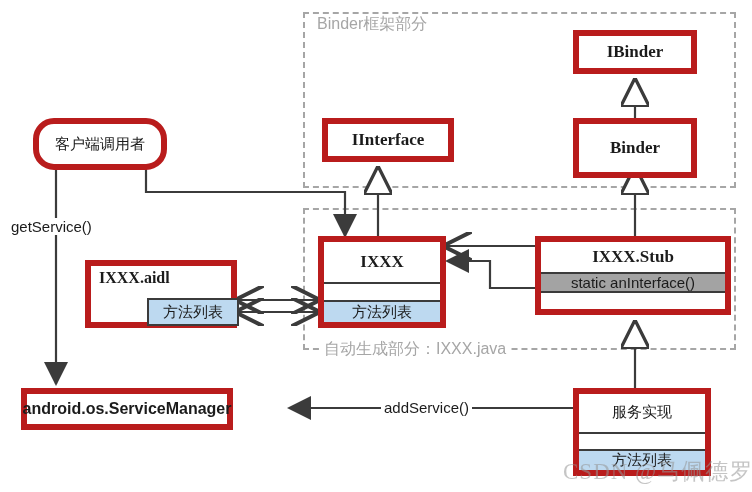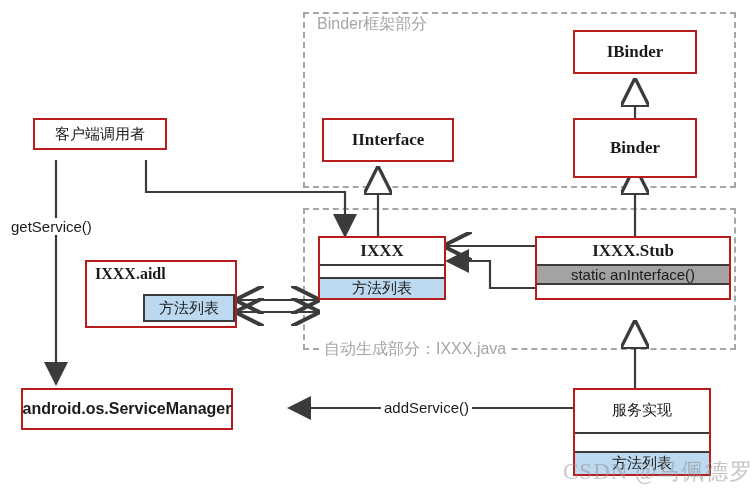--- a/index.html
+++ b/index.html
@@ -21,21 +21,21 @@
     left: 0;
     top: 0;
     width: 752px;
     height: 492px;
   }
   
   .box {
     position: absolute;
     box-sizing: border-box;
     background: #ffffff;
-    border: 2px solid #b91c1c;
+    border: 6px solid #b91c1c;
     display: flex;
     flex-direction: column;
   }
   .cell {
     box-sizing: border-box;
     display: flex;
     align-items: center;
     justify-content: center;
     text-align: center;
     white-space: nowrap;
@@ -197,38 +197,38 @@
   </div>
 
   <div class="box" style="left:573px; top:118px; width:124px; height:60px;">
     <div class="cell title-serif" style="flex:1;">Binder</div>
   </div>
 
   <div class="box" style="left:322px; top:118px; width:132px; height:44px;">
     <div class="cell title-serif" style="flex:1;">IInterface</div>
   </div>
 
-  <div class="box" style="left:33px; top:118px; width:134px; height:32px;">
+  <div class="box" style="left:33px; top:118px; width:134px; height:52px;border-radius:21px;">
     <div class="cell title-sans" style="flex:1;">客户端调用者</div>
   </div>
 
   <div class="edge-label" style="left:8px; top:218px;">getService()</div>
 
   <div class="box" style="left:85px; top:260px; width:152px; height:68px; display:block; position:absolute;">
     <div class="aidl-title" style="left:8px; top:3px;">IXXX.aidl</div>
     <div class="inner-blue" style="left:56px; top:32px; width:92px; height:28px;">方法列表</div>
   </div>
 
-  <div class="box" style="left:318px; top:236px; width:128px; height:64px;">
+  <div class="box" style="left:318px; top:236px; width:128px; height:92px;">
     <div class="cell title-serif" style="height:44px;">IXXX</div>
     <div class="cell divider-top" style="height:20px;"></div>
     <div class="cell divider-top blue-row" style="height:24px;">方法列表</div>
   </div>
 
-  <div class="box" style="left:535px; top:236px; width:196px; height:64px;">
+  <div class="box" style="left:535px; top:236px; width:196px; height:79px;">
     <div class="cell title-serif" style="height:38px;">IXXX.Stub</div>
     <div class="cell divider-top purple-row" style="height:24px;">static anInterface()</div>
     <div class="cell divider-top" style="height:22px;"></div>
   </div>
 
   <div class="box" style="left:21px; top:388px; width:212px; height:42px;">
     <div class="cell title-sans-bold" style="flex:1;">android.os.ServiceManager</div>
   </div>
 
   <div class="edge-label" style="left:381px; top:399px;">addService()</div>

